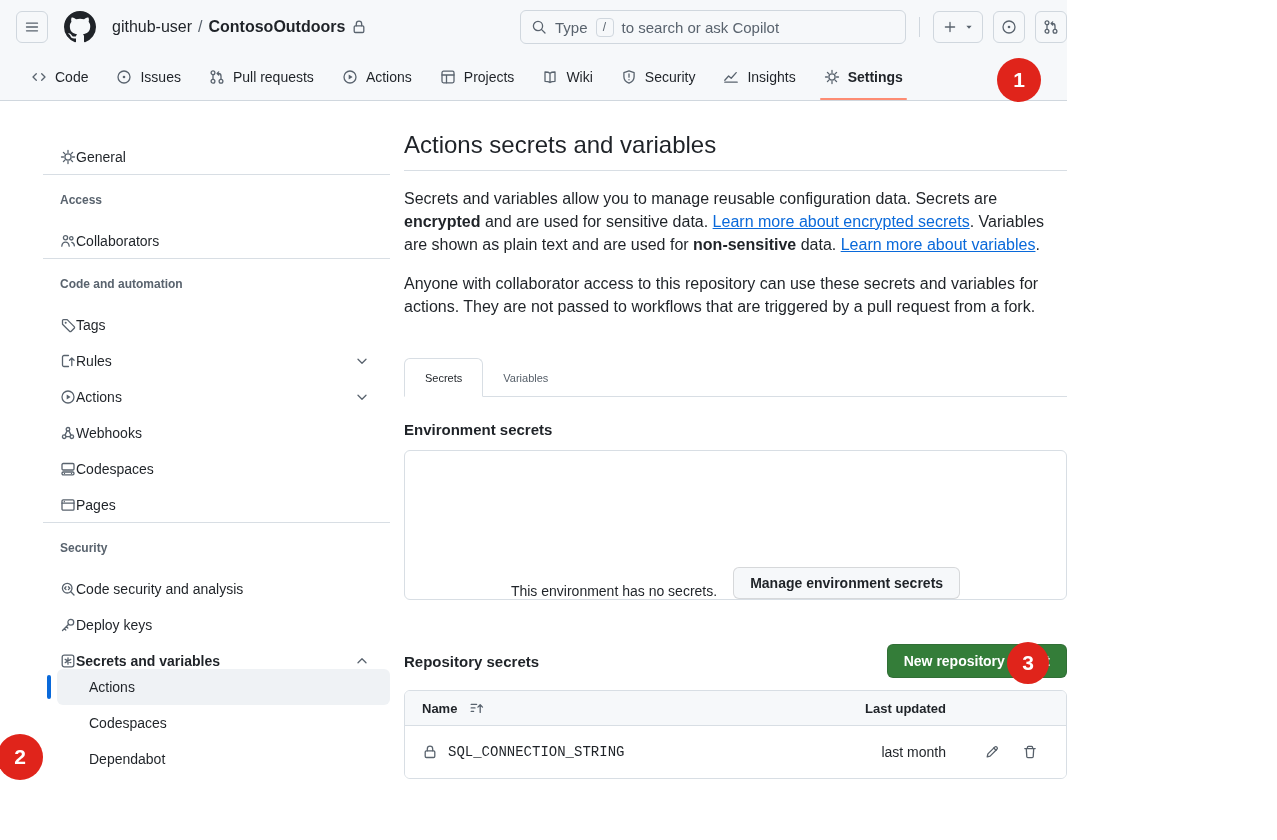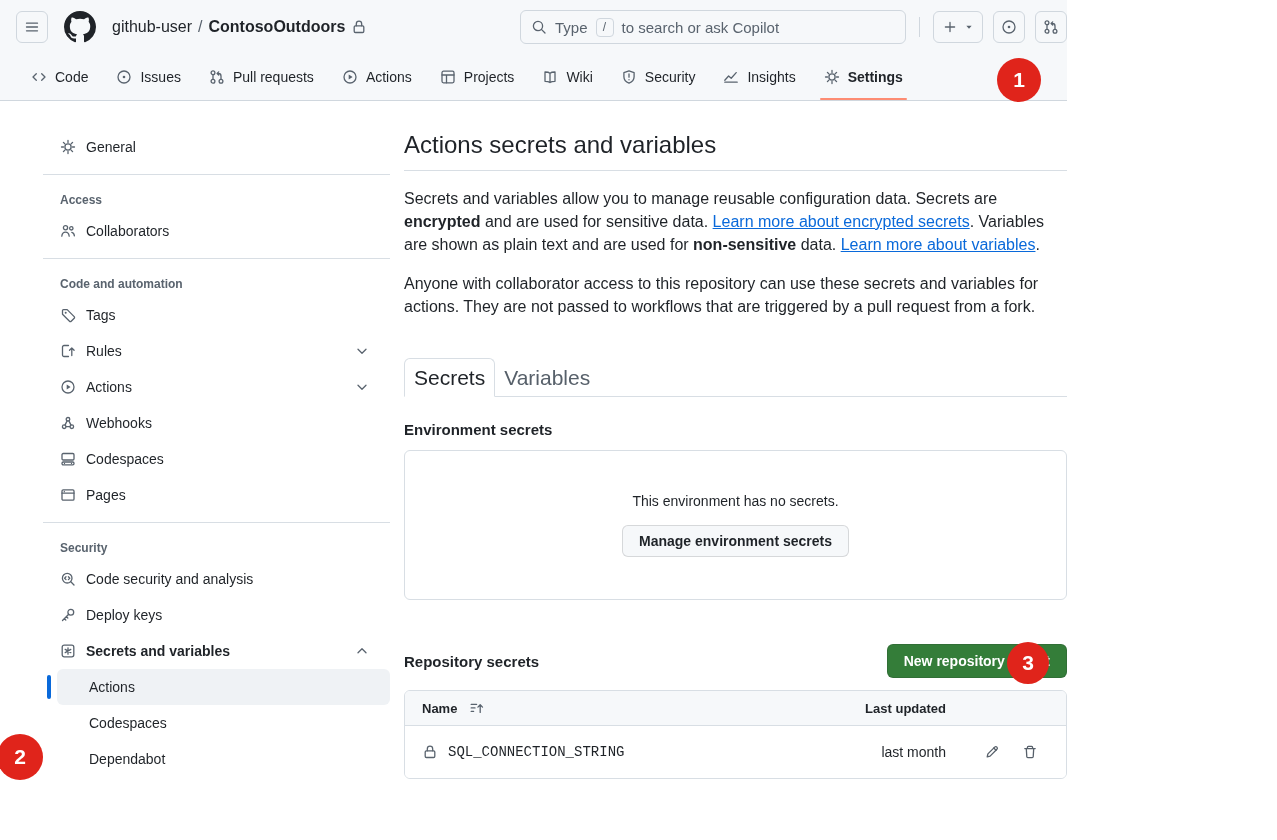--- a/index.html
+++ b/index.html
@@ -53,42 +53,42 @@
   
   .anno{position:absolute;border-radius:50%;background:var(--annotation-red);color:#fff;
     display:flex;align-items:center;justify-content:center;font-size:21px;font-weight:700;z-index:30;}
   .anno1{left:997px;top:58px;width:44px;height:44px;}
   .anno2{left:-3px;top:734px;width:46px;height:46px;}
   .anno3{left:1007px;top:642px;width:42px;height:42px;}
 
   
   .layout{display:flex;padding-top:28px;}
   .sidebar{width:347px;margin-left:43px;flex:none;}
-  .side-item{display:flex;align-items:center;gap:10px;height:36px;padding:0 8px 0 17px;font-size:14px;color:var(--fg);cursor:pointer;border-radius:6px;}
+  .side-item{display:flex;align-items:flex-end;height:36px;padding:0 8px 0 17px;font-size:14px;color:var(--fg);cursor:pointer;border-radius:6px;}
   .side-item .chev{margin-left:auto;margin-right:12px;}
   .side-item.bold{font-weight:600;}
   .side-divider{border-top:1px solid var(--border-muted);margin:9px 0 10px 0;}
   .side-title{padding:8px 0 4px 17px;font-size:12px;font-weight:700;color:var(--fg-muted);height:28px;}
   .side-subwrap{position:relative;padding-left:14px;}
   .side-sub{position:relative;display:flex;align-items:center;height:36px;border-radius:6px;padding-left:32px;font-size:14px;color:var(--fg);cursor:pointer;}
   .side-sub.active{background:#eff2f5;font-weight:400;}
   .side-sub.active .abar{position:absolute;left:-10px;top:6px;width:4px;height:24px;border-radius:2px;background:var(--active-item-bar);}
 
   
   .main{width:845px;margin-left:14px;}
   .page-title{font-size:24px;font-weight:400;line-height:32px;padding-bottom:9px;border-bottom:1px solid var(--border-muted);}
   .main p{font-size:16px;line-height:23px;margin-top:16px;}
   .main a.link{color:var(--link-blue);text-decoration:underline;cursor:pointer;}
   .tabnav{margin-top:40px;border-bottom:1px solid var(--border-muted);display:flex;}
-  .tabnav-tab{padding:0 9px;height:39px;display:flex;align-items:center;font-size:21px;cursor:pointer;margin-bottom:-1px;}
+  .tabnav-tab{padding:0 20px;height:39px;display:flex;align-items:center;font-size:11px;cursor:pointer;margin-bottom:-1px;}
   .tabnav-tab.active{background:#fff;border:1px solid var(--border-muted);border-bottom-color:#fff;border-radius:6px 6px 0 0;color:var(--fg);}
   .tabnav-tab.inactive{color:#57606a;}
   .sec-head{margin-top:24px;font-size:15px;font-weight:600;}
   .env-box{margin-top:12px;height:150px;border:1px solid var(--border-muted);border-radius:6px;
-    display:flex;flex-direction:column;align-items:center;justify-content:center;gap:16px;}
+    display:flex;flex-direction:row;align-items:flex-end;justify-content:center;gap:16px;}
   .env-empty{font-size:14px;color:var(--fg);}
   .btn{display:inline-flex;align-items:center;justify-content:center;height:32px;padding:0 16px;border-radius:6px;
     font-size:14px;font-weight:600;cursor:pointer;border:1px solid rgba(31,35,40,.15);background:var(--canvas-subtle);color:var(--fg);font-family:inherit;}
   .btn-primary{background:var(--accent-green);border-color:rgba(31,35,40,.15);color:#fff;height:34px;}
   .repo-row{margin-top:44px;display:flex;align-items:center;justify-content:space-between;}
   .secrets-table{margin-top:12px;border:1px solid var(--border-muted);border-radius:6px;overflow:hidden;}
   .t-head{display:flex;align-items:center;height:35px;background:var(--canvas-subtle);border-bottom:1px solid var(--border-muted);font-size:13px;font-weight:600;}
   .t-row{display:flex;align-items:center;height:52px;background:#fff;}
   .c-name{flex:1;display:flex;align-items:center;gap:10px;padding-left:17px;}
   .c-upd{width:120px;text-align:right;font-size:13px;}

